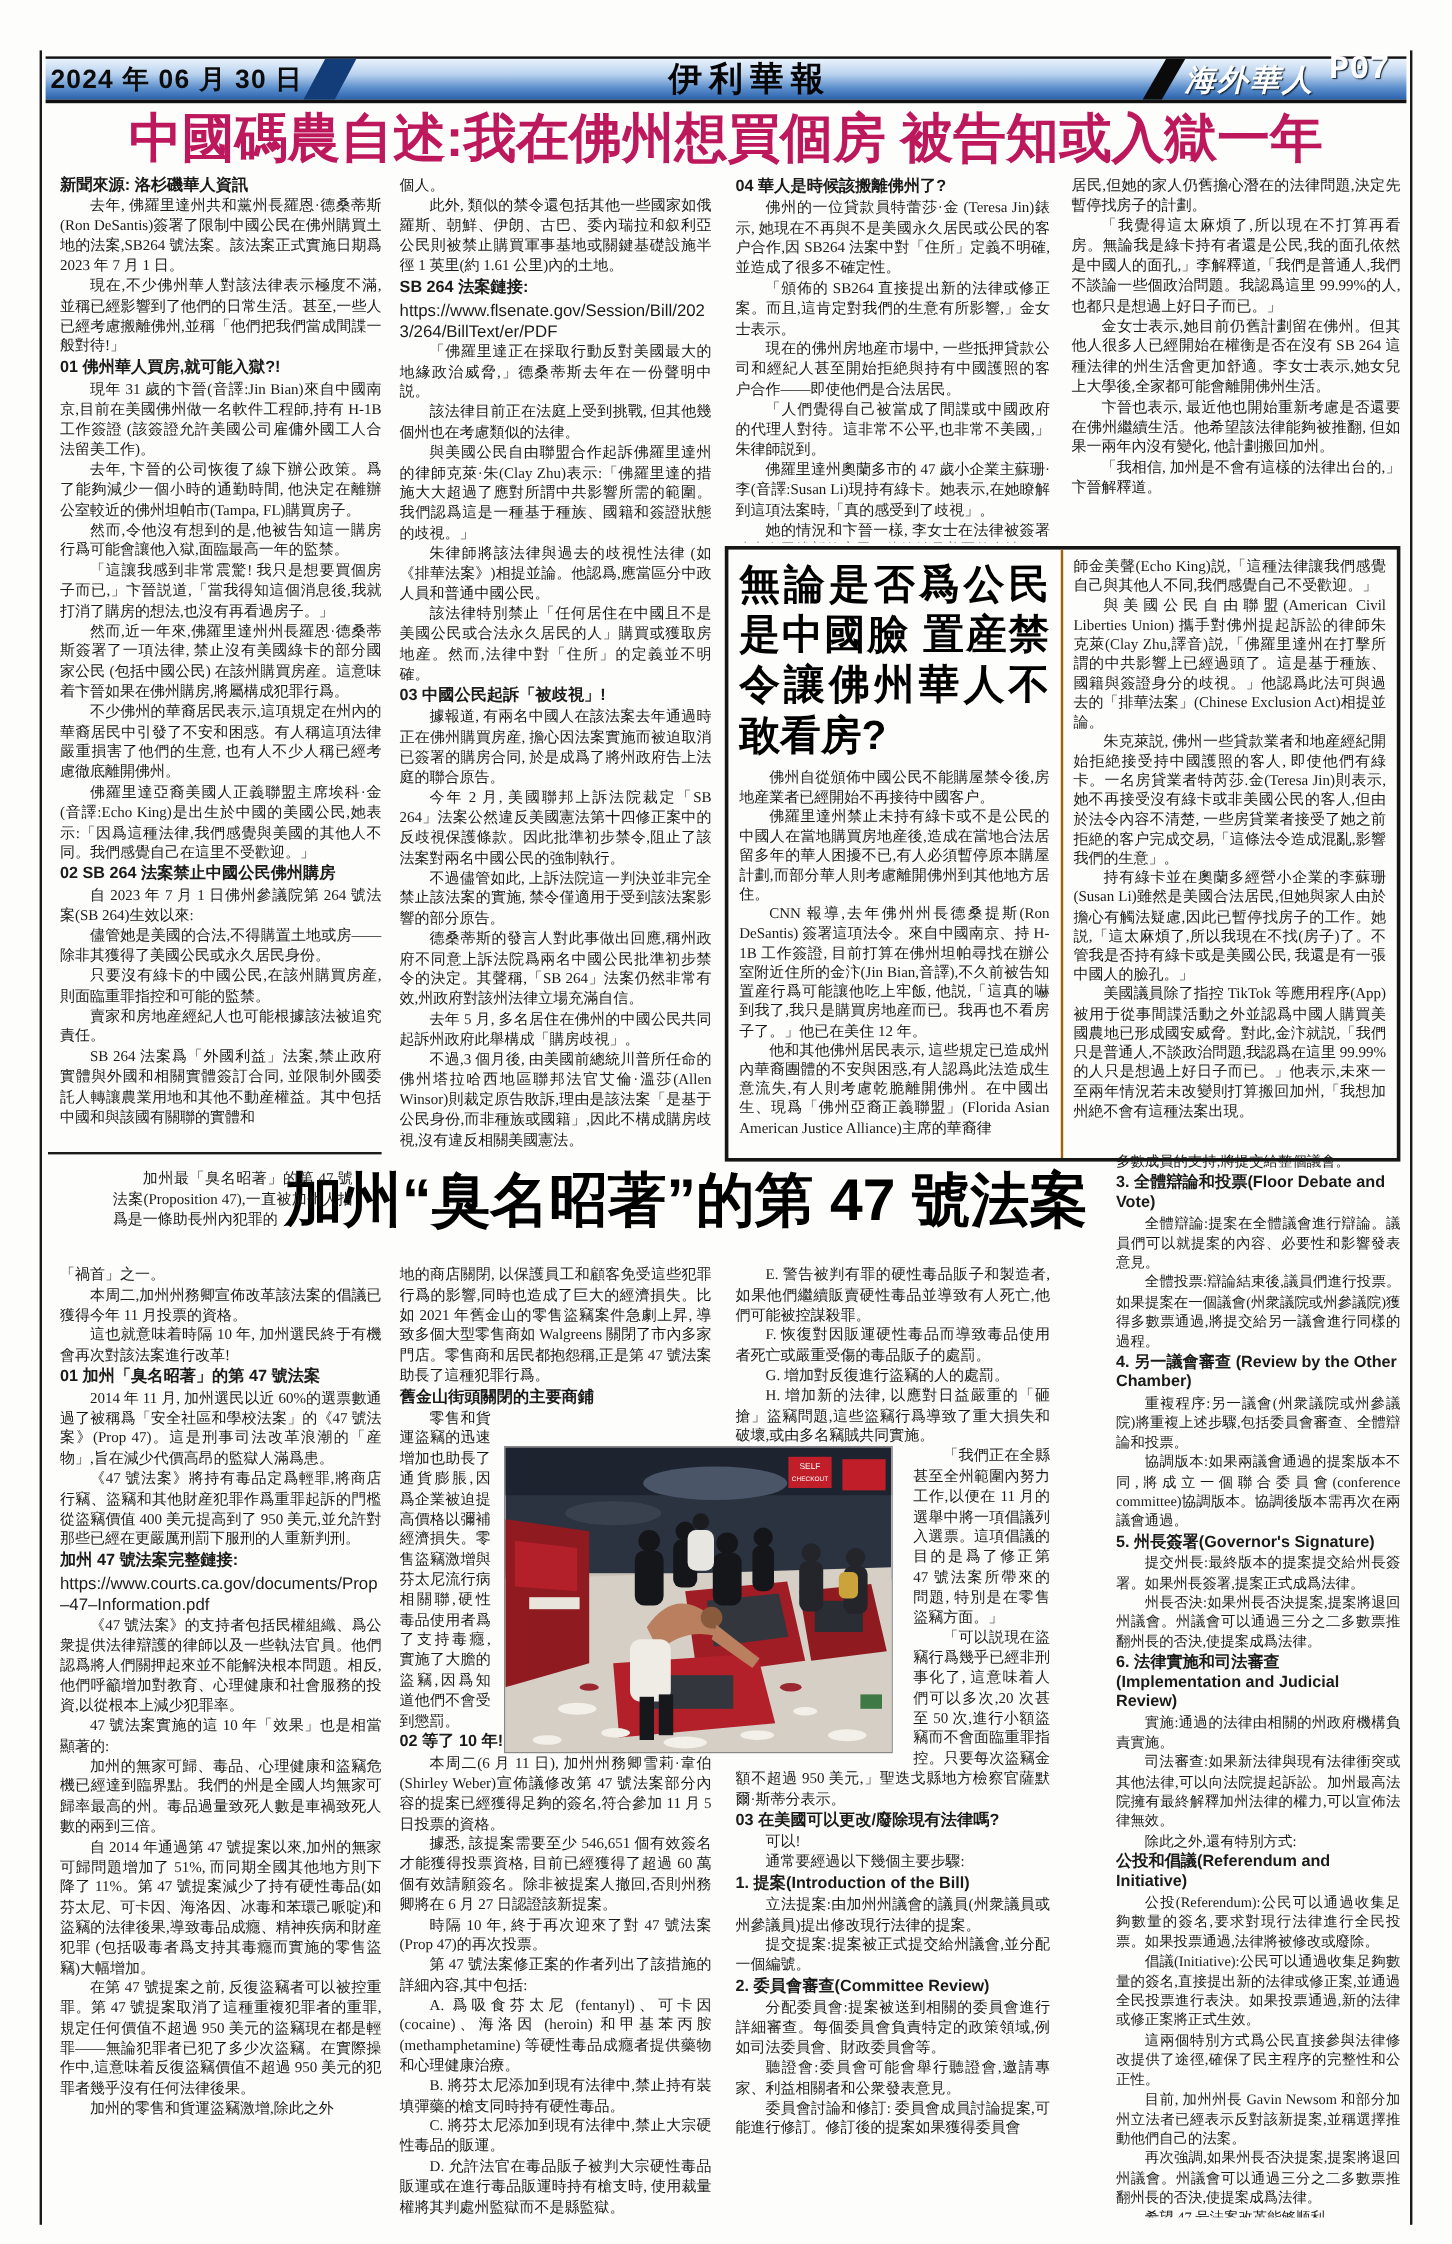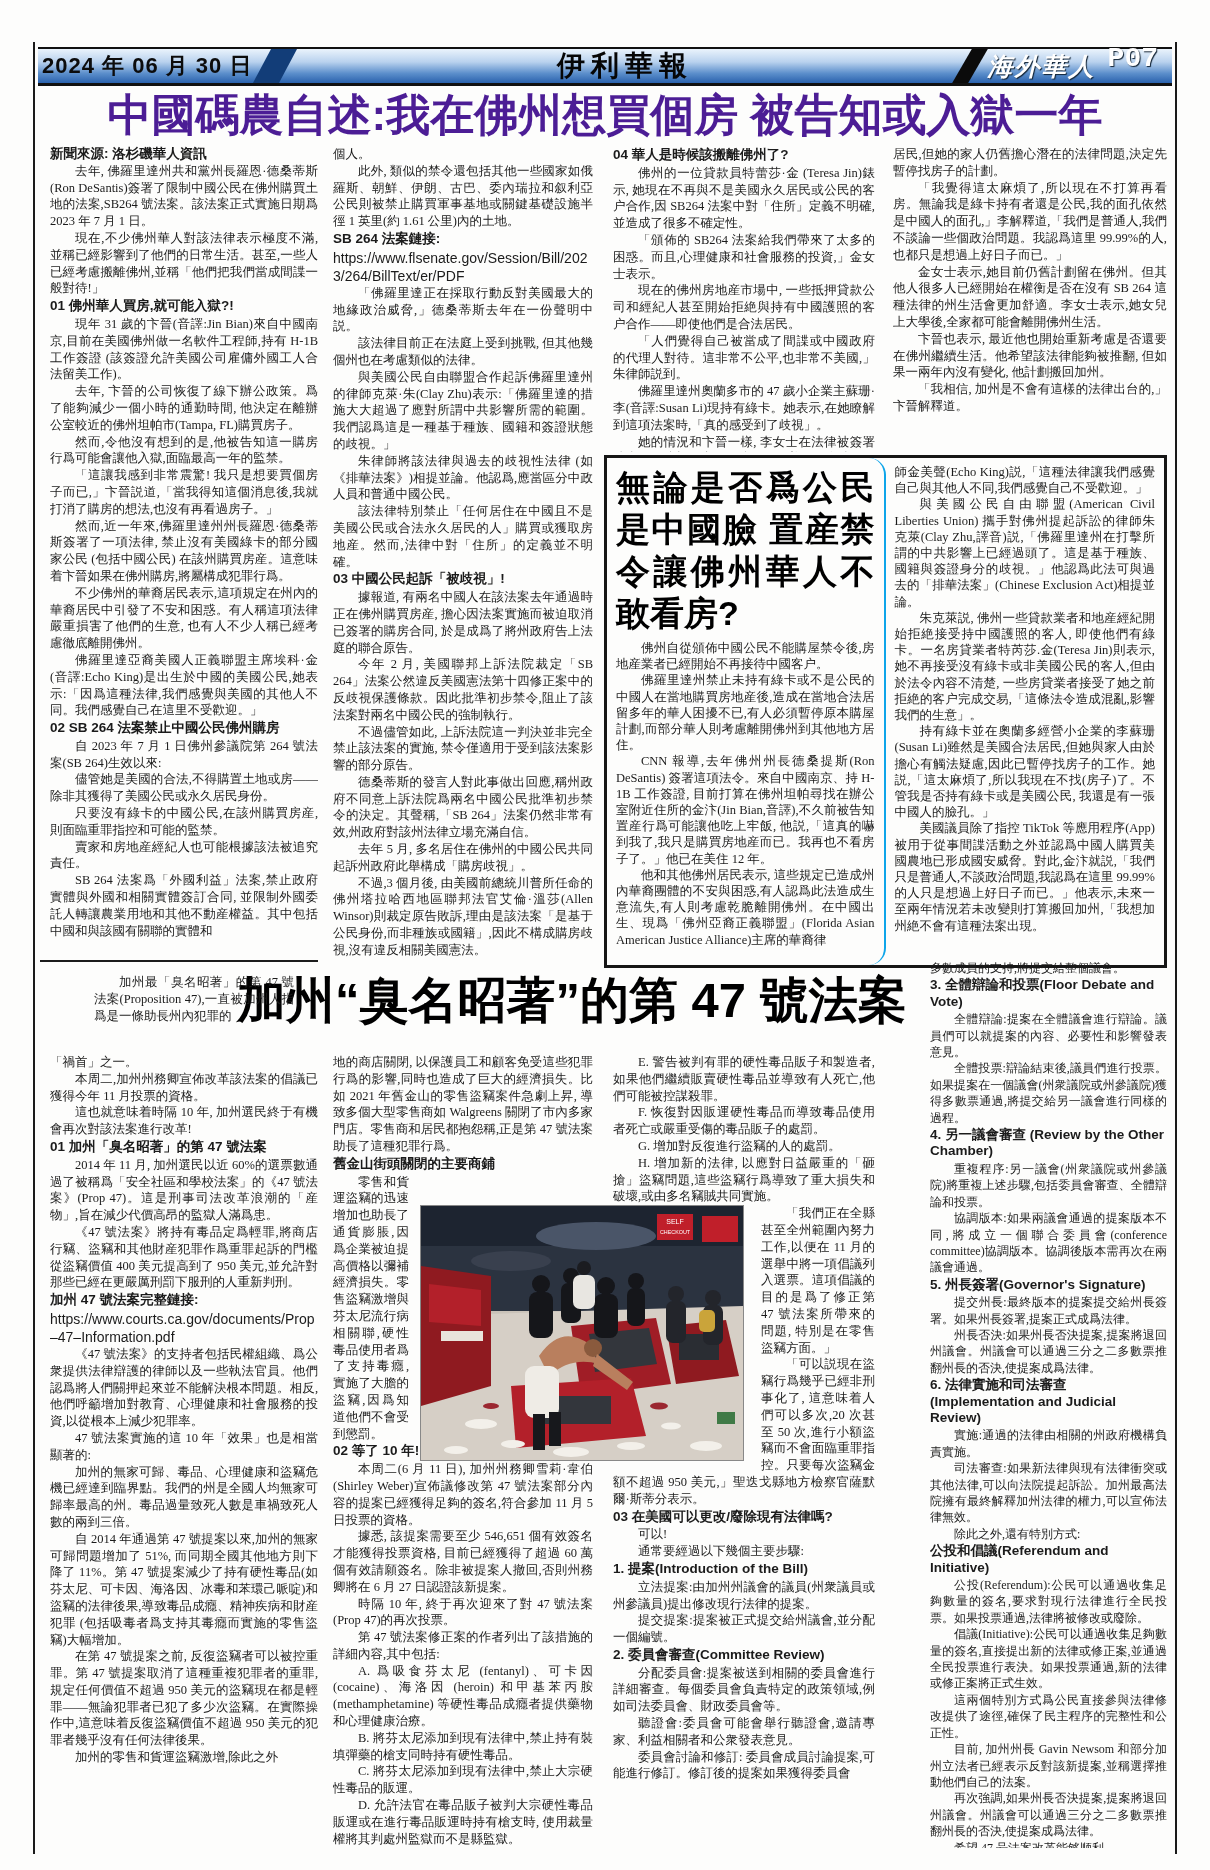--- a/index.html
+++ b/index.html
@@ -15,39 +15,39 @@
   .mh-notch{width:26px;height:100%;margin-left:10px;background:#123d78;transform:skewX(-28deg);}
   .mh-title{flex:1;text-align:center;font-family:"Liberation Sans",sans-serif;font-weight:900;
     font-size:28px;letter-spacing:6px;color:#060606;white-space:nowrap;}
   .mh-slash{width:16px;height:100%;background:#0b0b0b;transform:skewX(-30deg);margin-right:10px;}
   .mh-section{font-style:italic;font-weight:700;font-size:25px;color:#ffffff;
     text-shadow:1px 1px 1px #123;letter-spacing:2px;white-space:nowrap;}
   .mh-page{font-family:Liberation Mono, monospace;font-weight:900;font-size:28px;color:#fff;
     margin:0 14px 15px 12px;text-shadow:1px 1px 1px #123;}
   
   #main-headline{position:absolute;left:40px;top:86px;width:1130px;text-align:center;
-    font-family:"Liberation Sans",sans-serif;font-weight:900;font-size:44px;color:#4c1d95;
+    font-family:"Liberation Sans",sans-serif;font-weight:900;font-size:44px;color:#be185d;
     white-space:nowrap;letter-spacing:0px;}
   #prop47-headline{position:absolute;left:237px;top:968px;width:720px;
     font-family:"Liberation Sans",sans-serif;font-weight:900;font-size:49px;color:#000;white-space:nowrap;}
   
   .col{position:absolute;text-align:justify;font-size:12.5px;line-height:16.8px;overflow:hidden;}
   .blk{margin:0;}
   .blk-p{text-indent:2em;}
   .blk-cont{text-indent:0;}
   .blk-h{font-family:"Liberation Sans",sans-serif;font-weight:700;font-size:13.5px;
          text-indent:0;text-align:left;padding:1px 0;}
   .blk-lead{font-family:"Liberation Sans",sans-serif;font-weight:700;font-size:13.5px;text-indent:0;}
   .blk-link{font-family:"Liberation Sans",sans-serif;font-size:14px;text-indent:0;
             word-break:break-all;text-align:left;line-height:18px;}
   
   #feature-box{position:absolute;left:604px;top:455px;width:563px;height:513px;
     border:3px solid #161616;box-sizing:border-box;display:flex;background:#fdfdfc;}
   .fb-col{width:50%;box-sizing:border-box;padding:6px 9px;overflow:hidden;}
-  .fb-col-left{border-right:2px solid #0ea5e9;border-radius:17px;}
+  .fb-col-left{border-right:2px solid #a16207;}
   #feature-headline{font-family:"Liberation Sans",sans-serif;font-weight:900;font-size:34px;
     line-height:42px;text-align:justify;color:#000;margin:2px 0 6px 0;}
   .fb-col .col-inner{text-align:justify;font-size:12.5px;line-height:16.2px;}
   
   .rule{position:absolute;background:#1c1c1c;}
   
   #photo{position:absolute;left:421px;top:1206px;width:322px;height:254px;overflow:hidden;
          outline:1px solid #888;}
   .spacer{background:transparent;}
   .sp-r{float:right;margin:2px 0 4px 8px;}
@@ -104,21 +104,21 @@
       <div class="blk blk-p">據報道, 有兩名中國人在該法案去年通過時正在佛州購買房産, 擔心因法案實施而被迫取消已簽署的購房合同, 於是成爲了將州政府告上法庭的聯合原告。</div>
       <div class="blk blk-p">今年 2 月, 美國聯邦上訴法院裁定「SB 264」法案公然違反美國憲法第十四修正案中的反歧視保護條款。因此批準初步禁令,阻止了該法案對兩名中國公民的強制執行。</div>
       <div class="blk blk-p">不過儘管如此, 上訴法院這一判決並非完全禁止該法案的實施, 禁令僅適用于受到該法案影響的部分原告。</div>
       <div class="blk blk-p">德桑蒂斯的發言人對此事做出回應,稱州政府不同意上訴法院爲兩名中國公民批準初步禁令的決定。其聲稱,「SB 264」法案仍然非常有效,州政府對該州法律立場充滿自信。</div>
       <div class="blk blk-p">去年 5 月, 多名居住在佛州的中國公民共同起訴州政府此舉構成「購房歧視」。</div>
       <div class="blk blk-p">不過,3 個月後, 由美國前總統川普所任命的佛州塔拉哈西地區聯邦法官艾倫·溫莎(Allen Winsor)則裁定原告敗訴,理由是該法案「是基于公民身份,而非種族或國籍」,因此不構成購房歧視,沒有違反相關美國憲法。</div>
     </div>
   <div class="col" style="left:613px;top:146px;width:262px;height:306px;">
       <div class="blk blk-h">04 華人是時候該搬離佛州了?</div>
       <div class="blk blk-p">佛州的一位貸款員特蕾莎·金 (Teresa Jin)錶示, 她現在不再與不是美國永久居民或公民的客户合作,因 SB264 法案中對「住所」定義不明確,並造成了很多不確定性。</div>
-      <div class="blk blk-p">「頒佈的 SB264 法案給我們帶來了太多的困惑。而且,心理健康和社會服務的投資,」金女士表示。</div>
+      <div class="blk blk-p">「頒佈的 SB264 直接提出新的法律或修正案。而且,這肯定對我們的生意有所影響,」金女士表示。</div>
       <div class="blk blk-p">現在的佛州房地産市場中, 一些抵押貸款公司和經紀人甚至開始拒絶與持有中國護照的客户合作——即使他們是合法居民。</div>
       <div class="blk blk-p">「人們覺得自己被當成了間諜或中國政府的代理人對待。這非常不公平,也非常不美國,」朱律師説到。</div>
       <div class="blk blk-p">佛羅里達州奧蘭多市的 47 歲小企業主蘇珊·李(音譯:Susan Li)現持有綠卡。她表示,在她瞭解到這項法案時,「真的感受到了歧視」。</div>
       <div class="blk blk-p">她的情況和卞晉一樣, 李女士在法律被簽署時也在尋找新的房屋。儘管她是美國的合法</div>
     </div>
   <div class="col" style="left:893px;top:146px;width:274px;height:306px;">
       <div class="blk blk-cont">居民,但她的家人仍舊擔心潛在的法律問題,決定先暫停找房子的計劃。</div>
       <div class="blk blk-p">「我覺得這太麻煩了,所以現在不打算再看房。無論我是綠卡持有者還是公民,我的面孔依然是中國人的面孔,」李解釋道,「我們是普通人,我們不談論一些個政治問題。我認爲這里 99.99%的人,也都只是想過上好日子而已。」</div>
       <div class="blk blk-p">金女士表示,她目前仍舊計劃留在佛州。但其他人很多人已經開始在權衡是否在沒有 SB 264 這種法律的州生活會更加舒適。李女士表示,她女兒上大學後,全家都可能會離開佛州生活。</div>
       <div class="blk blk-p">卞晉也表示, 最近他也開始重新考慮是否還要在佛州繼續生活。他希望該法律能夠被推翻, 但如果一兩年內沒有變化, 他計劃搬回加州。</div>

